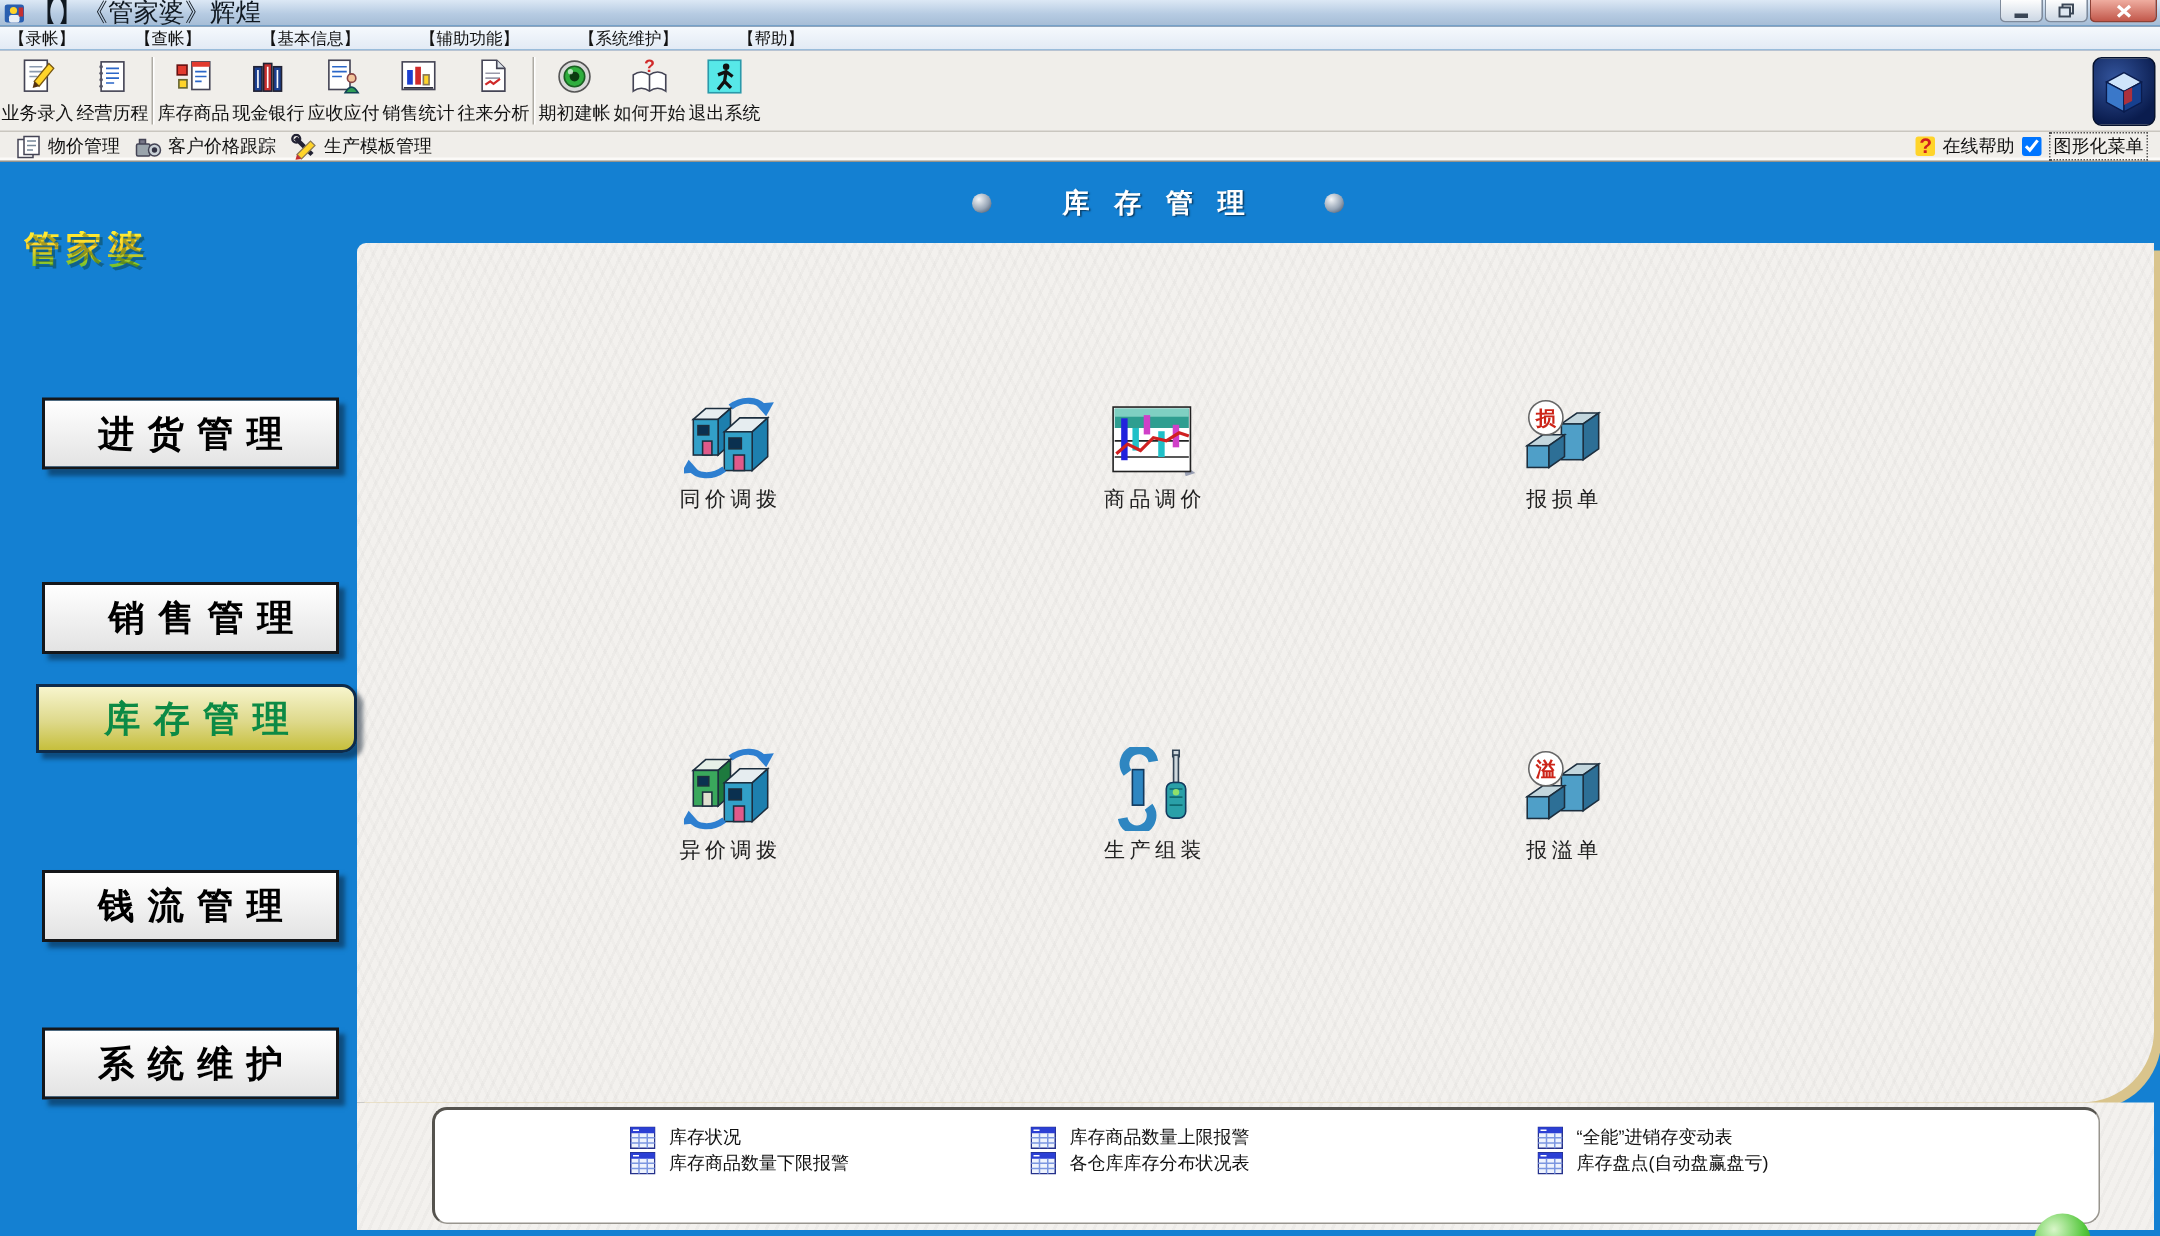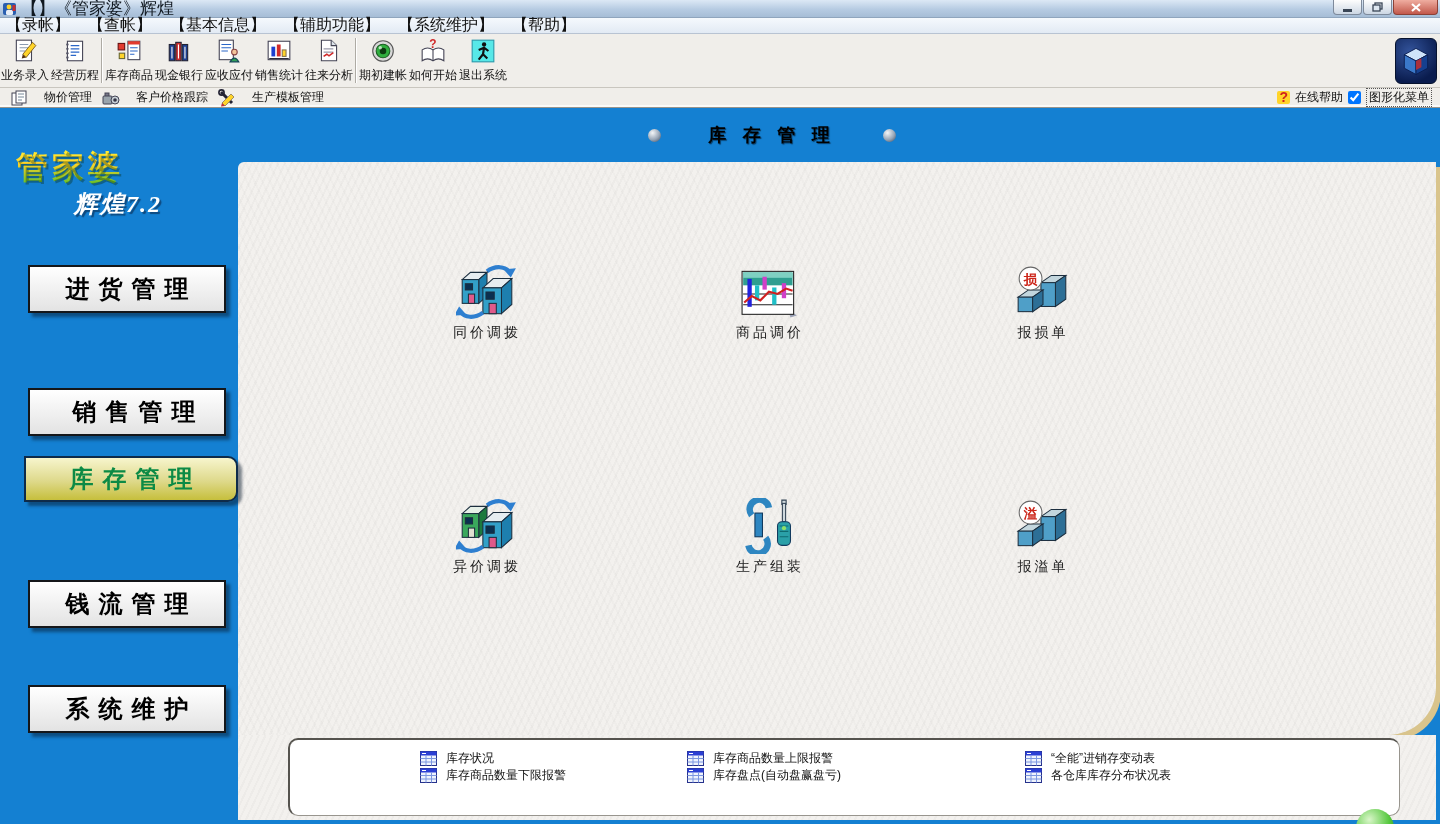--- a/index.html
+++ b/index.html
@@ -16,62 +16,62 @@
   .win-controls { position:absolute; right:2px; top:0; display:flex; }
   .win-btn { width:29px; height:15px; margin-left:1px; border:1px solid #7e8a9b; border-top:none;
     border-radius:0 0 4px 4px; background:linear-gradient(#fdfdfd,#ccd7e4); display:flex;
     align-items:center; justify-content:center; cursor:default; }
   .win-btn.close { width:45px; background:linear-gradient(#efada0,#c2584b); border-color:#8c4136; }
   .glyph-min { width:9px; height:3px; background:#3a4656; margin-top:6px; }
 
   
   .menubar { position:absolute; left:0; top:18px; width:1440px; height:16px;
     background:linear-gradient(#f5f9fd,#e2eaf4); border-bottom:1px solid #b8c3d2;
-    display:flex; align-items:center; font-size:16px; color:#111; }
+    display:flex; align-items:center; font-size:11px; color:#111;gap:22px; }
   .menu-item { margin-left:10px; padding:0 4px; white-space:nowrap; }
   .menu-item:first-child { margin-left:2px; }
 
   
   .toolbar { position:absolute; left:0; top:34px; width:1440px; height:54px;
     background:#f0eeea; border-bottom:1px solid #c9c6bf; display:flex; align-items:stretch; }
   .tb-btn { width:50px; display:flex; flex-direction:column; align-items:center;
     justify-content:flex-start; padding-top:4px; cursor:default; }
   .tb-btn svg { width:26px; height:26px; }
   .tb-lbl { font-size:12px; color:#111; margin-top:3px; white-space:nowrap; }
   .tb-sep { width:0; border-left:1px solid #aeaba4; border-right:1px solid #ffffff; margin:4px 1px; }
   .app-logo { position:absolute; right:3px; top:4px; width:42px; height:46px; border-radius:6px;
     background:radial-gradient(circle at 35% 30%, #33549c, #0a1c4e 75%); border:1px solid #06122e;
     display:flex; align-items:center; justify-content:center; }
 
   
   .quickbar { position:absolute; left:0; top:88px; width:1440px; height:20px; background:#f0eeea;
     border-bottom:1px solid #96938c; box-shadow:inset 0 -2px 0 #fbfaf8; display:flex; align-items:center;
     font-size:12px; color:#111; }
-  .qb-item { display:flex; gap:16px; margin-left:10px; cursor:default; }
+  .qb-item { display:flex; gap:4px; margin-left:10px; cursor:default; }
   .qb-right { position:absolute; right:8px; top:0; height:19px; display:flex; align-items:center; gap:5px; }
   .help-q { color:#d01f1f; font-weight:bold; font-size:14px; background:#ffd42a; border-radius:2px;
     padding:0 2px; line-height:13px; }
   .gm-label { border:1px dotted #555; padding:0 2px; }
 
   
   .main { position:absolute; left:0; top:108px; width:1440px; height:716px; background:#1480d2; }
 
   .swoosh { position:absolute; left:0; top:0; pointer-events:none; }
 
   .band-title { position:absolute; left:648px; top:16px; width:248px; height:22px;
     display:flex; align-items:center; justify-content:space-between; }
-  .band-title .txt { color:#000000; font-family:"Liberation Serif", serif; font-weight:bold;
+  .band-title .txt { color:#ffffff; font-family:"Liberation Serif", serif; font-weight:bold;
     font-size:18px; letter-spacing:6px; text-shadow:1px 1px 1px #083a63; white-space:nowrap; }
   .sphere { width:13px; height:13px; border-radius:50%;
     background:radial-gradient(circle at 35% 30%, #f4f6f8, #97a5b6 55%, #37455a); }
 
   
   .sidebar { position:absolute; left:0; top:0; width:238px; height:716px; background:#1480d2; }
   .logo { position:absolute; left:16px; top:42px; width:210px; }
-  .logo .l1 { font-family:"Liberation Serif", serif; font-weight:bold; font-size:32px; line-height:34px;
+  .logo .l1 { font-family:"Liberation Serif", serif; font-weight:bold; font-size:24px; line-height:34px;
     background:linear-gradient(#ffef35,#ffd42a 40%,#5cbf2a); -webkit-background-clip:text;
     background-clip:text; color:transparent; text-shadow:2px 2px 0 rgba(10,40,10,.35); letter-spacing:4px; }
   .logo .l2 { display:block; margin:4px 0 0 58px; font-family:"Liberation Serif", serif; font-style:italic;
     font-weight:bold; font-size:24px; color:#fff; text-shadow:2px 2px 1px rgba(10,30,60,.55); letter-spacing:2px; }
   .nav-btn { position:absolute; left:28px; width:198px; height:48px; background:linear-gradient(#ffffff,#e3e3e3);
     border:2px solid #15171a; box-shadow:4px 4px 3px rgba(8,25,45,.5); display:flex; align-items:center;
     justify-content:center; font-family:"Liberation Serif", serif; font-weight:bold; font-size:24px;
     color:#000; letter-spacing:9px; text-indent:9px; cursor:pointer; }
   .nav-btn.selected { left:24px; width:214px; height:46px;
     background:linear-gradient(#f7f5cd,#ded98b 55%,#c6bf3c); color:#0c8a45; border:2px solid #0e2b4a;
@@ -468,40 +468,39 @@
             </svg>
             <span>库存商品数量下限报警</span>
           </div>
           <div class="rep-link">
             <svg width="17" height="15" viewBox="0 0 17 15">
               <rect x="0.5" y="0.5" width="16" height="14" fill="#eef3fd" stroke="#26328c"></rect>
               <rect x="0.5" y="0.5" width="16" height="4" fill="#2b3fd4"></rect>
               <path d="M0.5 7.5h16M0.5 11h16M6 4.5v10M11.5 4.5v10" stroke="#7b96e0"></path>
               <path d="M2 2.5h4" stroke="#fff"></path>
             </svg>
-            <span>库存盘点(自动盘赢盘亏)</span>
+            <span>各仓库库存分布状况表</span>
           </div>
           <div class="rep-link">
             <svg width="17" height="15" viewBox="0 0 17 15">
               <rect x="0.5" y="0.5" width="16" height="14" fill="#eef3fd" stroke="#26328c"></rect>
               <rect x="0.5" y="0.5" width="16" height="4" fill="#2b3fd4"></rect>
               <path d="M0.5 7.5h16M0.5 11h16M6 4.5v10M11.5 4.5v10" stroke="#7b96e0"></path>
               <path d="M2 2.5h4" stroke="#fff"></path>
             </svg>
-            <span>各仓库库存分布状况表</span>
+            <span>库存盘点(自动盘赢盘亏)</span>
           </div>
         </div>
       </div>
       <div class="green-sphere"></div>
     </div>
 
     <div class="sidebar">
       <div class="logo">
         <span class="l1">管家婆</span>
-        <span class="l2">辉煌7.2</span>
       </div>
       <div class="nav-btn" style="top:157px;">进货管理</div>
       <div class="nav-btn" style="top:280px;padding-left:14px;">销售管理</div>
       <div class="nav-btn selected" style="top:348px;">库存管理</div>
       <div class="nav-btn" style="top:472px;">钱流管理</div>
       <div class="nav-btn" style="top:577px;">系统维护</div>
     </div>
 
   </div>
 </div>

